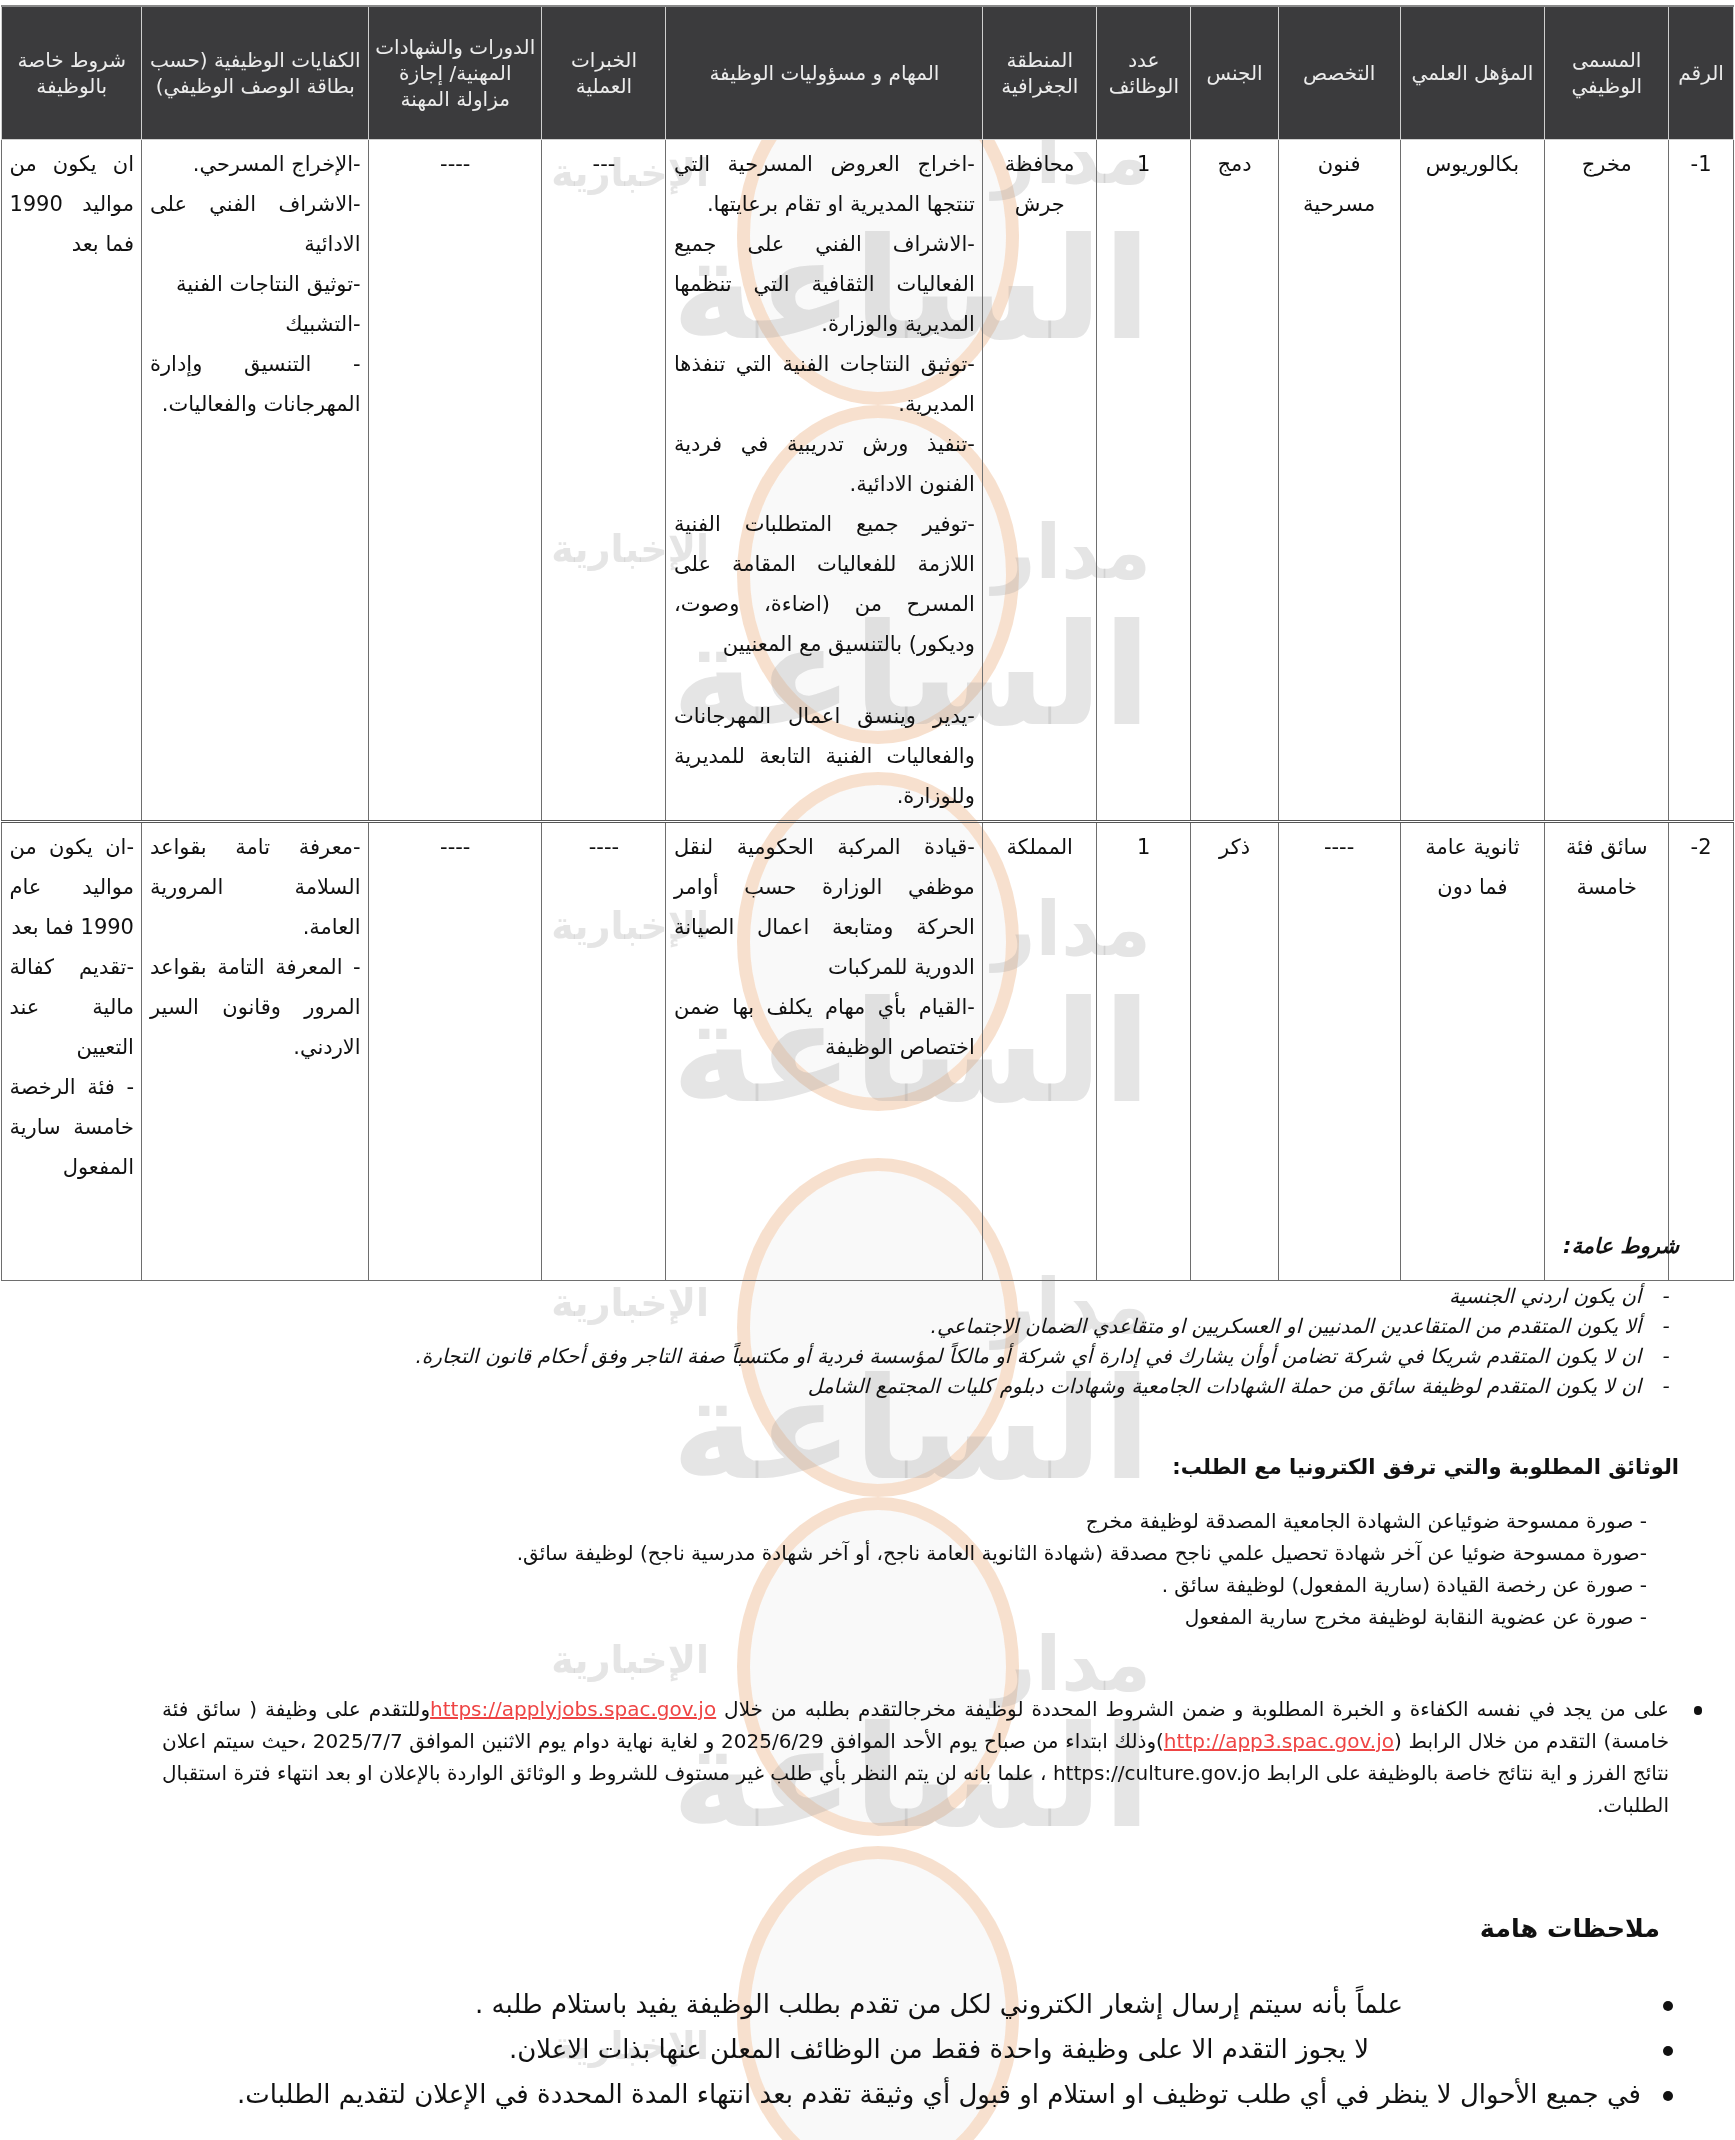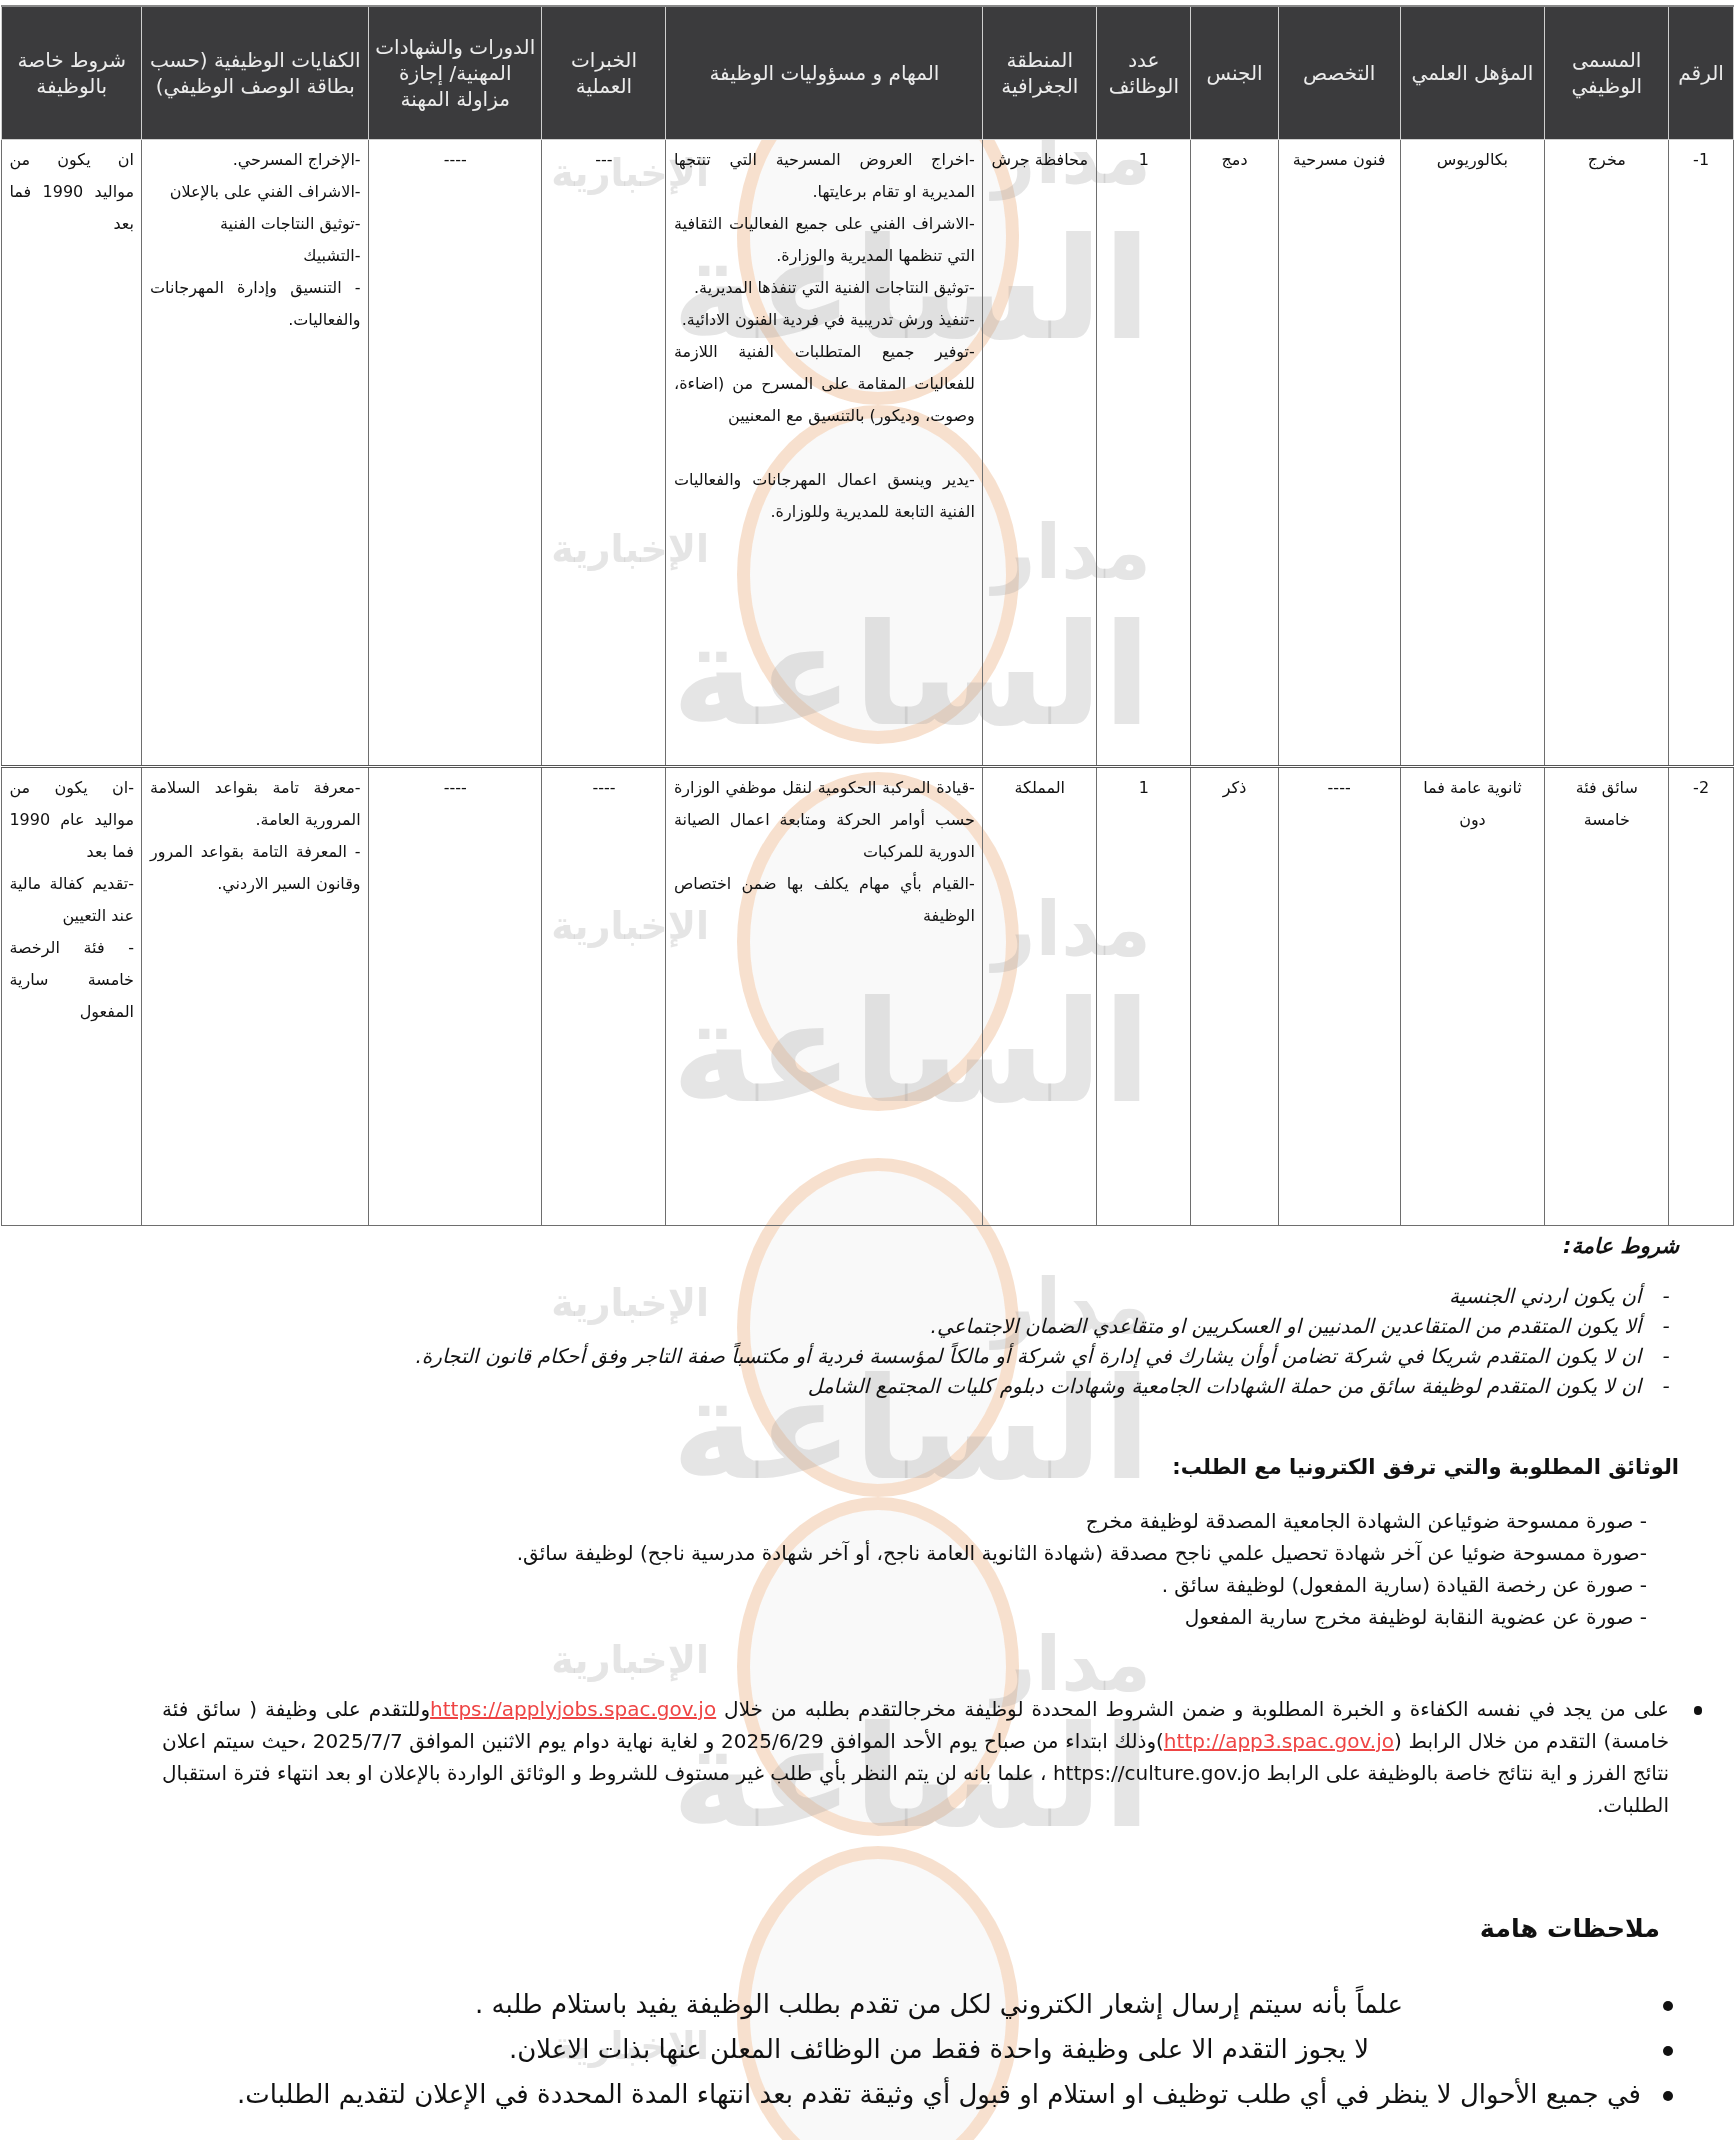--- a/index.html
+++ b/index.html
@@ -24,21 +24,21 @@
     font-family:"DejaVu Sans", sans-serif;
   }
   .jobs-table th {
     background:#3b3b3d; color:#ececec; font-weight:normal;
     font-size:20px; line-height:26px; height:129px;
     border:1.9px solid #cfcfcf; border-top:2.8px solid #8a8a8a;
     text-align:center; vertical-align:middle; padding:1.9px 3.8px;
   }
   .jobs-table td {
     border:1.9px solid #6e6e6e; vertical-align:top;
-    font-size:16px; line-height:32px; padding:3.8px 7.5px; text-align:right;
+    font-size:21px; line-height:40px; padding:3.8px 7.5px; text-align:right;
     background:transparent;
   }
   .jobs-table td.c { text-align:center; }
   .jobs-table td.jus { text-align:justify; text-align-last:right; }
   .row1 td { height:617px; }
   .row2 td { height:449px; }
   .row2 td { border-top:3.8px double #555; }
   .multiline div { display:block; }
   .num-ltr { direction:ltr; display:inline-block; }
   
@@ -141,21 +141,21 @@
         <div>-توثيق النتاجات الفنية التي تنفذها المديرية.</div>
         <div>-تنفيذ ورش تدريبية في فردية الفنون الادائية.</div>
         <div>-توفير جميع المتطلبات الفنية اللازمة للفعاليات المقامة على المسرح من (اضاءة، وصوت، وديكور) بالتنسيق مع المعنيين</div>
         <div style="height:32px"></div>
         <div>-يدير وينسق اعمال المهرجانات والفعاليات الفنية التابعة للمديرية وللوزارة.</div>
       </td>
       <td class="c">---</td>
       <td class="c">----</td>
       <td class="jus multiline">
         <div>-الإخراج المسرحي.</div>
-        <div>-الاشراف الفني على بالإعلان</div>
+        <div>-الاشراف الفني على الادائية</div>
         <div>-توثيق النتاجات الفنية</div>
         <div>-التشبيك</div>
         <div>- التنسيق وإدارة المهرجانات والفعاليات.</div>
       </td>
       <td class="jus">ان يكون من مواليد 1990 فما بعد</td>
     </tr>
     <tr class="row2">
       <td class="c"><span class="num-ltr">-2</span></td>
       <td class="c">سائق فئة خامسة</td>
       <td class="c">ثانوية عامة فما دون</td>

